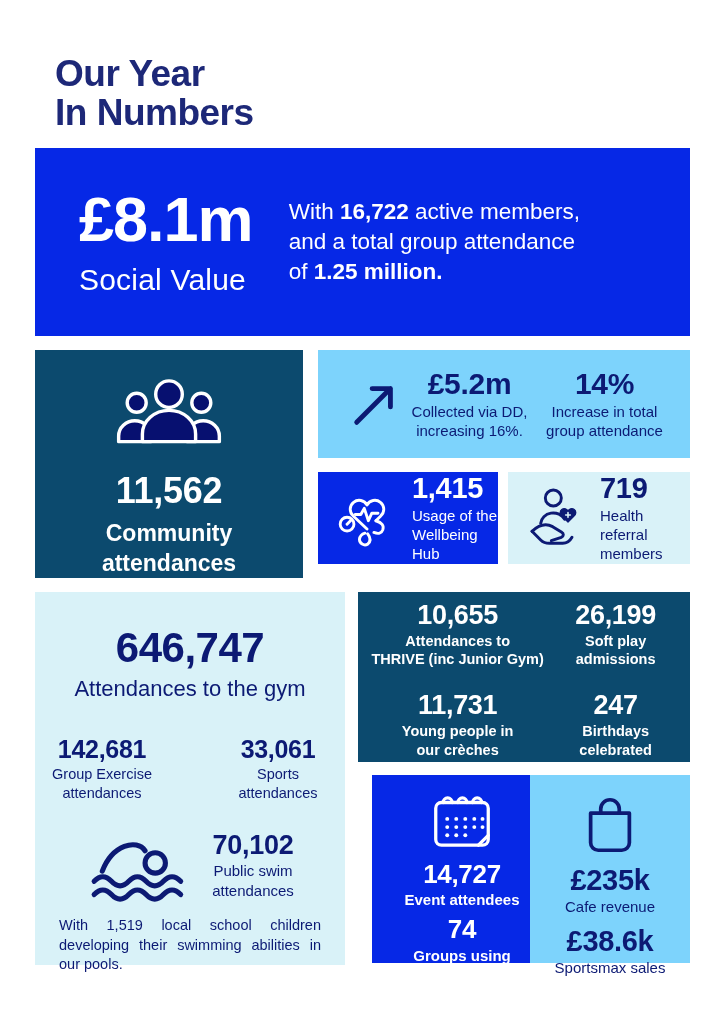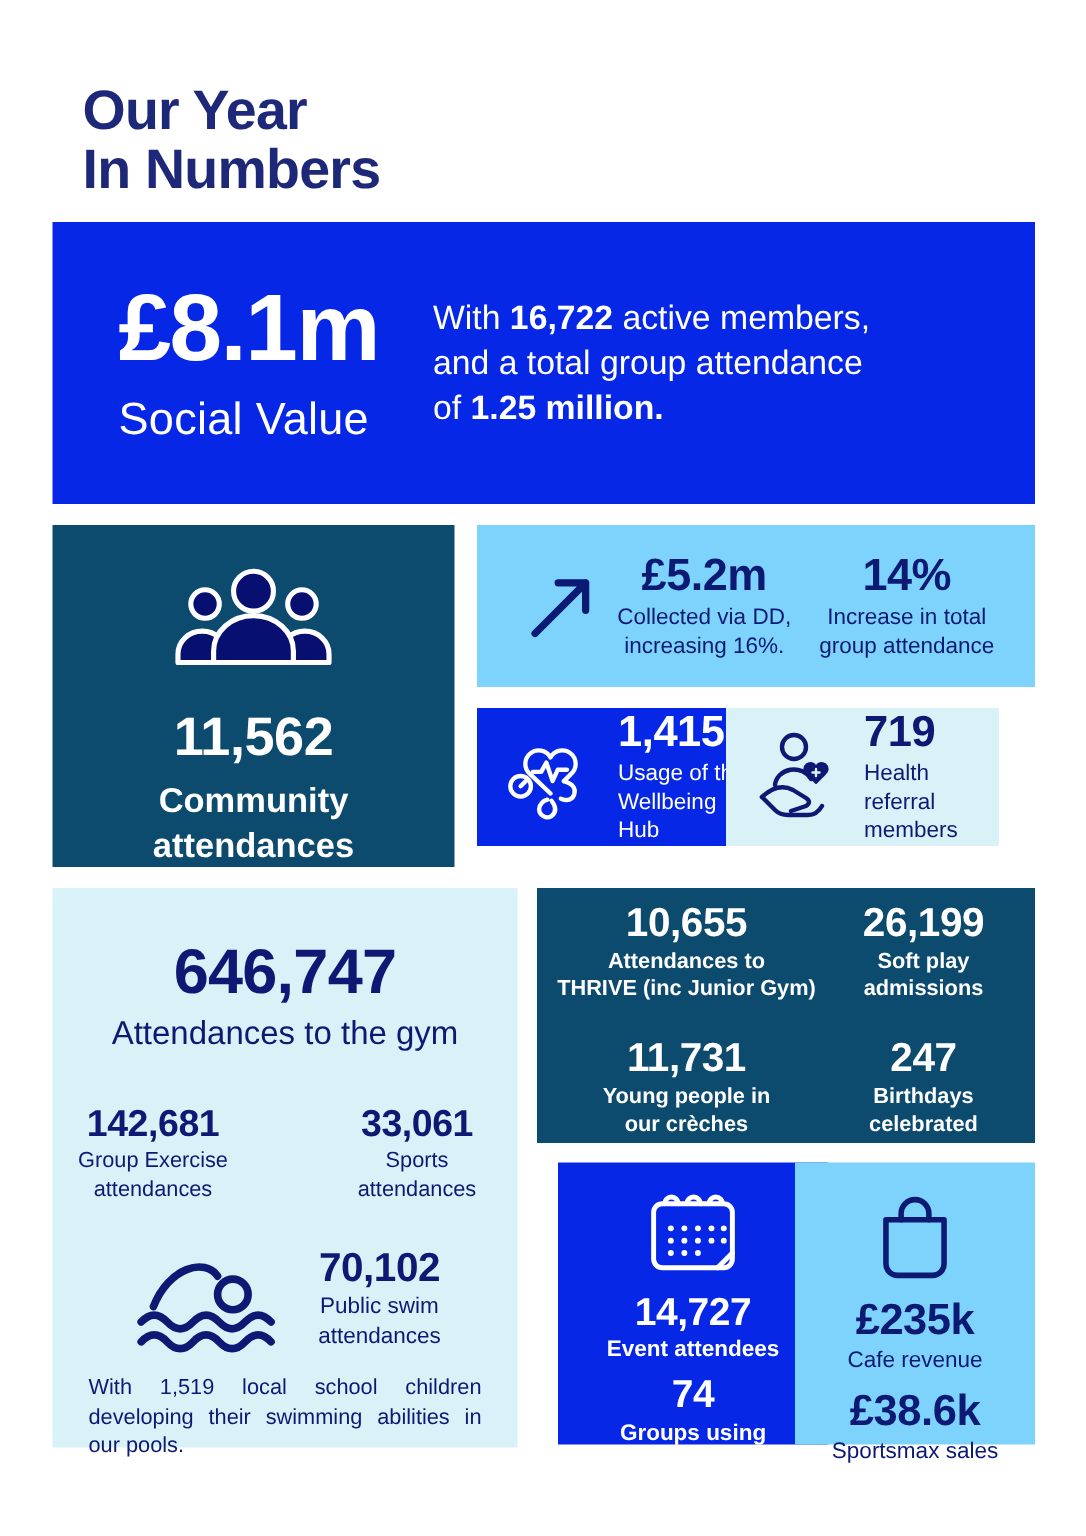--- a/index.html
+++ b/index.html
@@ -56,21 +56,21 @@
   .dd-strip .stat { flex: 1; text-align: center; }
   .dd-strip .val { font-size: 30px; }
   .dd-strip .lbl { font-size: 15px; margin-top: 3px; font-weight: 500; }
 
   
   .wellbeing, .referral {
     top: 472px; height: 92px;
     display: flex; align-items: center; gap: 12px; padding-left: 16px;
   }
   .wellbeing { left: 318px; width: 180px; }
-  .referral  { left: 484px; width: 182px; }
+  .referral  { left: 508px; width: 182px; }
   .wellbeing .val, .referral .val { font-size: 29px; }
   .wellbeing .lbl, .referral .lbl { font-size: 15px; margin-top: 3px; font-weight: 500; }
 
   
   .gym-box {
     left: 35px; top: 592px; width: 310px; height: 373px;
     text-align: center; padding-top: 32px;
   }
   .gym-box .gym-val { font-size: 42px; font-weight: 700; letter-spacing: -0.5px; }
   .gym-box .gym-lbl { font-size: 22px; margin-top: 4px; }

